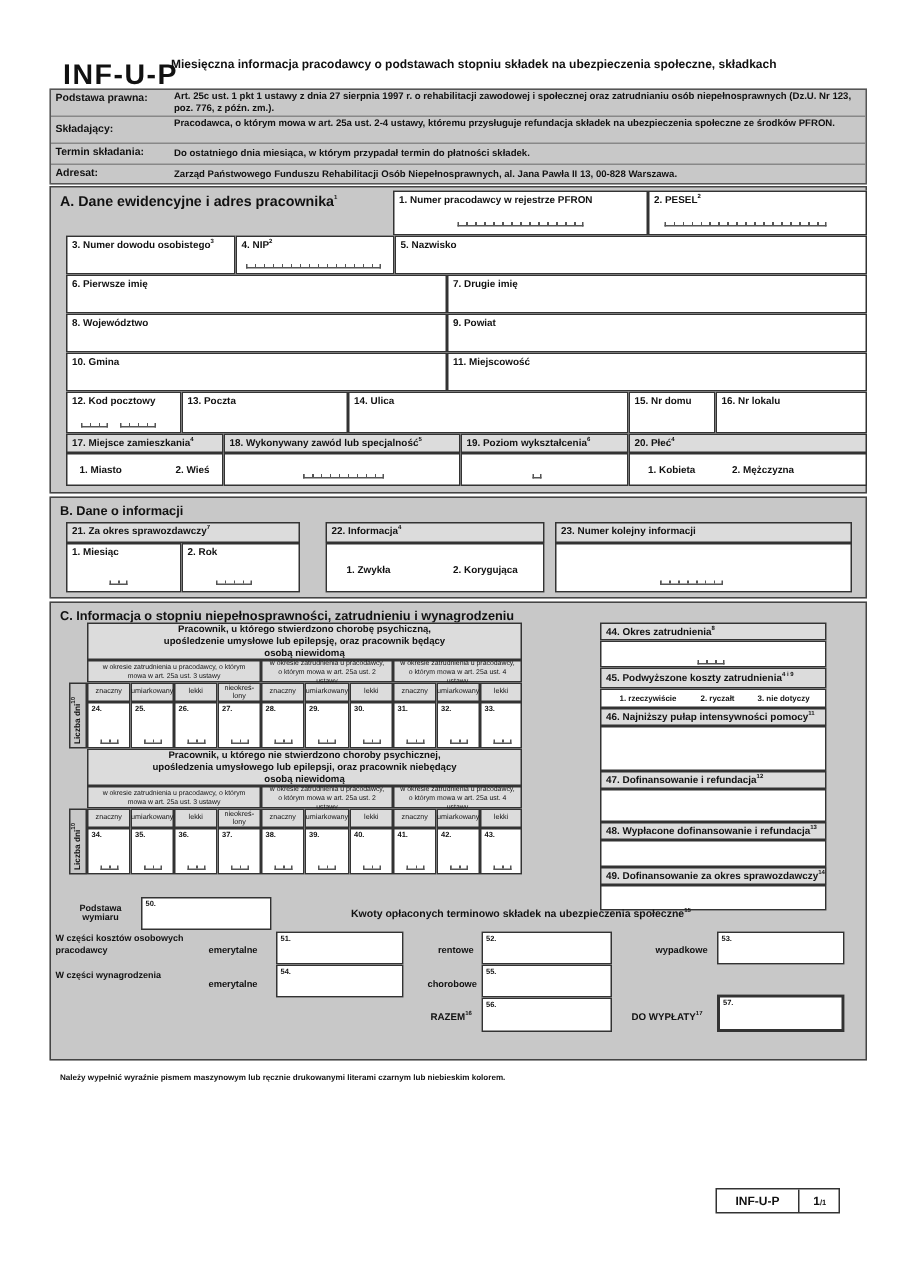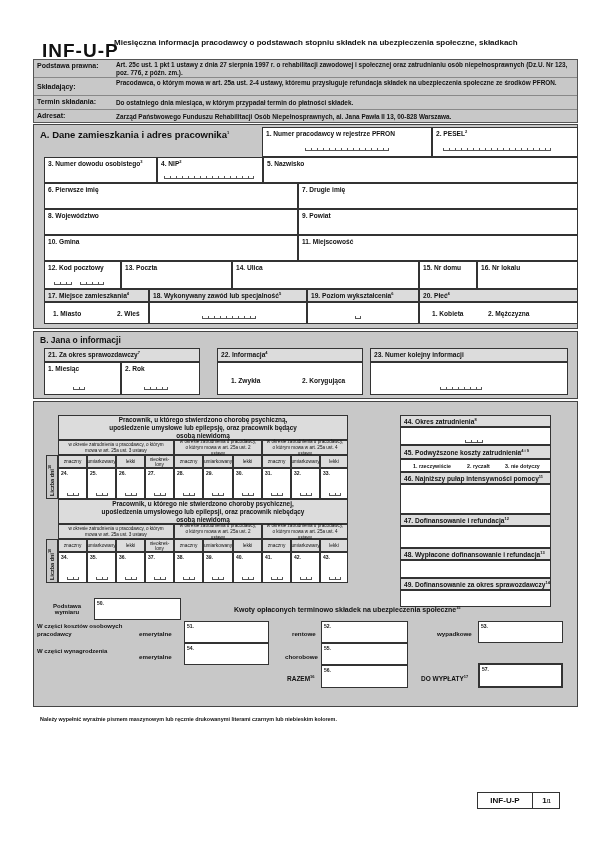--- a/index.html
+++ b/index.html
@@ -60,21 +60,21 @@
     <span class="info-label">Termin składania:</span>
     <span class="info-value" style="top:3px">Do ostatniego dnia miesiąca, w którym przypadał termin do płatności składek.</span>
   </div>
   <div class="info-row" style="top:50px;height:13px;">
     <span class="info-label">Adresat:</span>
     <span class="info-value" style="top:3px">Zarząd Państwowego Funduszu Rehabilitacji Osób Niepełnosprawnych, al. Jana Pawła II 13, 00-828 Warszawa.</span>
   </div>
 </div>
 
 <div class="section" style="top:124px;height:205px;">
-  <div class="sec-title" style="top:4px;"><span>A. Dane zamieszkania i adres pracownika</span><sup>1</sup></div>
+  <div class="sec-title" style="top:4px;"><span>A. Dane ewidencyjne i adres pracownika</span><sup>1</sup></div>
 
   <div class="box" style="left:228px;top:2px;width:170px;height:30px;">
     <span class="lbl">1. Numer pracodawcy w rejestrze PFRON</span>
     <div class="comb" style="left:42px;top:20px;width:84px;"></div>
   </div>
   <div class="box" style="left:398px;top:2px;width:146px;height:30px;">
     <span class="lbl"><span>2. PESEL</span><sup>2</sup></span>
     <div class="comb" style="left:10px;top:20px;width:108px;"></div>
   </div>
 
@@ -150,21 +150,21 @@
   <div class="box lbl-gray" style="left:385px;top:164px;width:159px;height:13px;">
     <span class="lbl"><span>20. Płeć</span><sup>4</sup></span>
   </div>
   <div class="box" style="left:385px;top:177px;width:159px;height:22px;">
     <span class="opt" style="left:12px;top:7px;">1. Kobieta</span>
     <span class="opt" style="left:68px;top:7px;">2. Mężczyzna</span>
   </div>
 </div>
 
 <div class="section" style="top:331px;height:68px;">
-  <div class="sec-title" style="top:3px;font-size:8.5px;">B. Jana o informacji</div>
+  <div class="sec-title" style="top:3px;font-size:8.5px;">B. Dane o informacji</div>
   <div class="box lbl-gray" style="left:10px;top:16px;width:156px;height:14px;">
     <span class="lbl"><span>21. Za okres sprawozdawczy</span><sup>7</sup></span>
   </div>
   <div class="box" style="left:10px;top:30px;width:77px;height:33px;">
     <span class="lbl">1. Miesiąc</span>
     <div class="comb" style="left:28px;top:24px;width:12px;"></div>
   </div>
   <div class="box" style="left:87px;top:30px;width:79px;height:33px;">
     <span class="lbl">2. Rok</span>
     <div class="comb" style="left:22px;top:24px;width:24px;"></div>
@@ -180,20 +180,21 @@
 
   <div class="box lbl-gray" style="left:336px;top:16px;width:198px;height:14px;">
     <span class="lbl">23. Numer kolejny informacji</span>
   </div>
   <div class="box" style="left:336px;top:30px;width:198px;height:33px;">
     <div class="comb" style="left:69px;top:24px;width:42px;"></div>
   </div>
 </div>
 
 <div class="section" style="top:401px;height:306px;">
+  <div class="sec-title" style="top:3px;font-size:8.5px;">C. Informacja o stopniu niepełnosprawności, zatrudnieniu i wynagrodzeniu</div>
 
   <div id="c-grid" class="abs" style="left:10px;top:13px;width:356px;height:188px;">
       <div class="hdr" style="left:14px;top:0px;width:290px;height:25px;font-size:6.4px;padding:0 40px;line-height:8px;">Pracownik, u którego stwierdzono chorobę psychiczną, upośledzenie umysłowe lub epilepsję, oraz pracownik będący osobą niewidomą</div>
       <div class="hdr" style="left:14px;top:25px;width:116px;height:15px;font-size:4.6px;line-height:6px;padding:0 4px;font-weight:normal;">w okresie zatrudnienia u pracodawcy, o którym mowa w art. 25a ust. 3 ustawy</div>
       <div class="hdr" style="left:130px;top:25px;width:88px;height:15px;font-size:4.6px;line-height:6px;padding:0 3px;font-weight:normal;">w okresie zatrudnienia u pracodawcy, o którym mowa w art. 25a ust. 2 ustawy</div>
       <div class="hdr" style="left:218px;top:25px;width:86px;height:15px;font-size:4.6px;line-height:6px;padding:0 3px;font-weight:normal;">w okresie zatrudnienia u pracodawcy, o którym mowa w art. 25a ust. 4 ustawy</div>
       <div class="hdr" style="left:14px;top:40px;width:29px;height:13px;font-size:4.8px;line-height:5px;font-weight:normal;">znaczny</div>
       <div class="hdr" style="left:43px;top:40px;width:29px;height:13px;font-size:4.8px;line-height:5px;font-weight:normal;">umiarkowany</div>
       <div class="hdr" style="left:72px;top:40px;width:29px;height:13px;font-size:4.8px;line-height:5px;font-weight:normal;">lekki</div>
       <div class="hdr" style="left:101px;top:40px;width:29px;height:13px;font-size:4.8px;line-height:5px;font-weight:normal;">nieokreś-lony</div>

